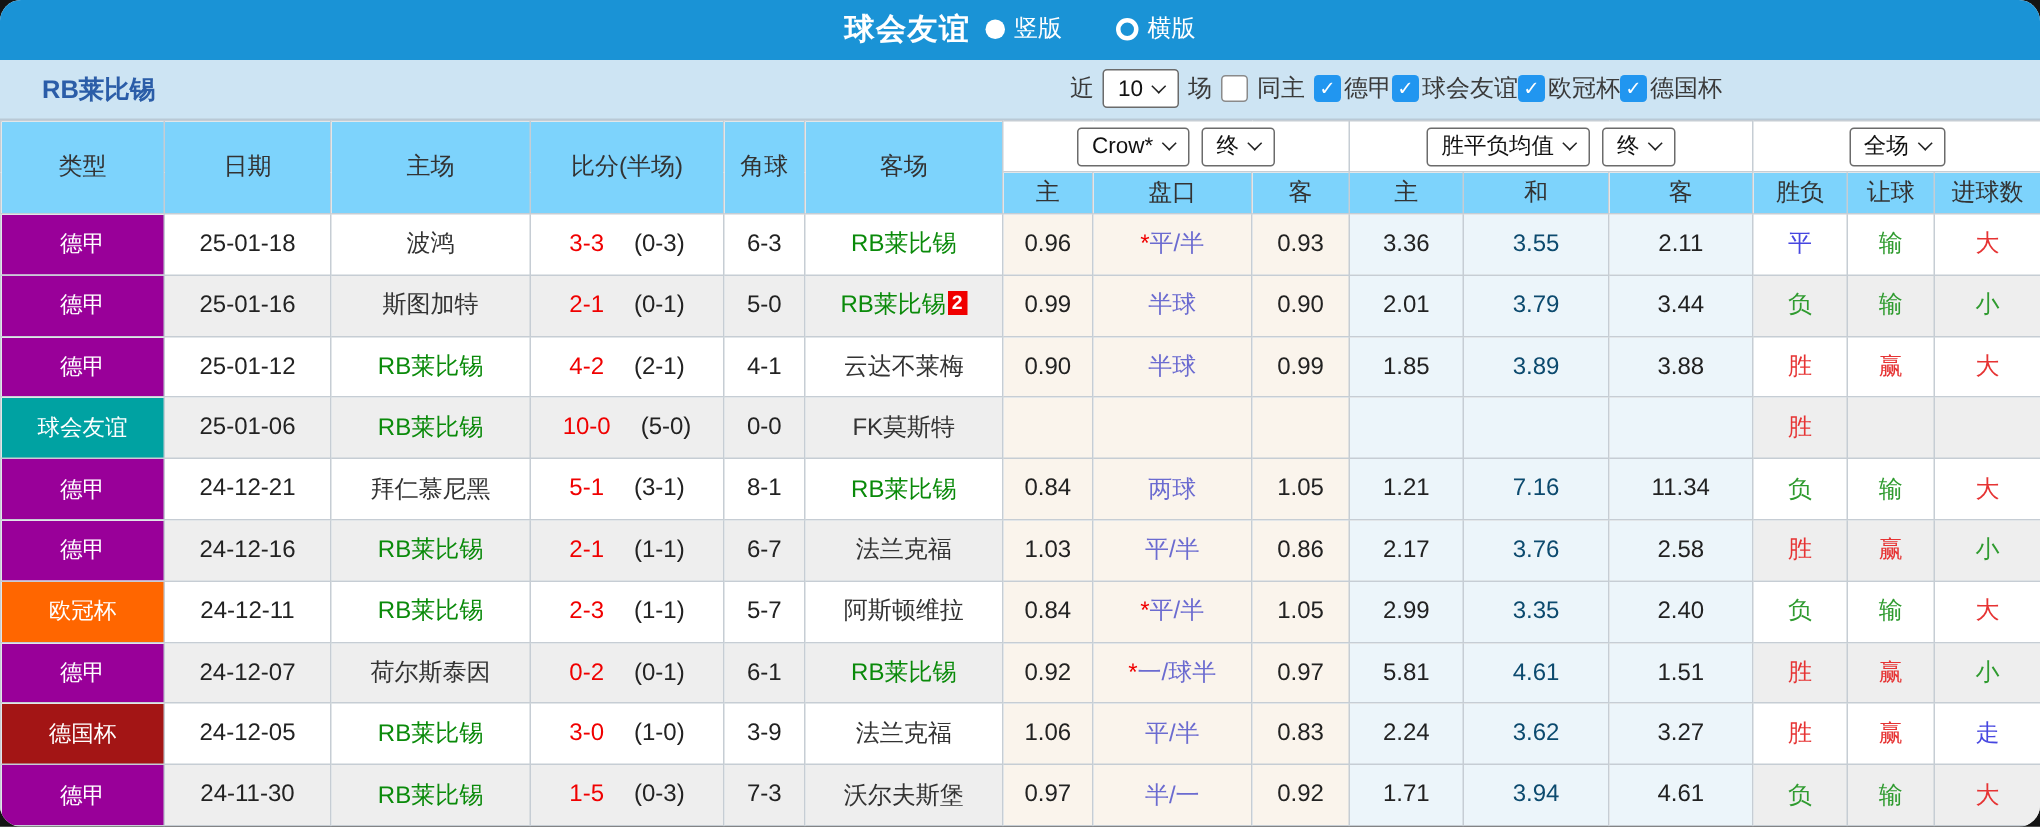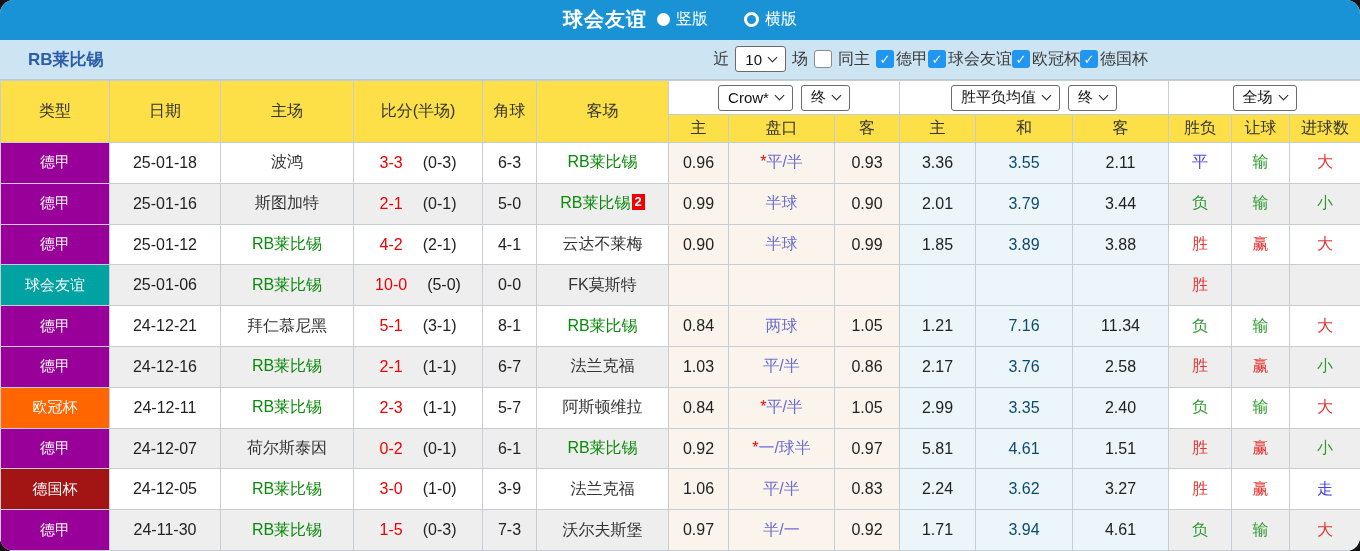--- a/index.html
+++ b/index.html
@@ -25,21 +25,21 @@
   .cb.unchecked { background:#fff; border:1px solid #8a8a8a; }
   .cb.checked { background:#2196f0; color:#fff; font-size:13px; font-weight:bold; }
   .league-item { display:flex; align-items:center; gap:2px; }
 
   
   table { border-collapse:collapse; table-layout:fixed; width:1360px; }
   col.c1{width:109px} col.c2{width:111px} col.c3{width:133px} col.c4{width:129px} col.c5{width:54px}
   col.c6{width:132px} col.c7{width:60px} col.c8{width:106px} col.c9{width:65px} col.c10{width:76px}
   col.c11{width:97px} col.c12{width:96px} col.c13{width:63px} col.c14{width:58px} col.c15{width:71px}
   th, td { text-align:center; vertical-align:middle; border:1px solid #c6cdd4; font-weight:normal; overflow:hidden; white-space:nowrap; }
-  thead th { background:#fde047; color:#333; font-size:16px; }
+  thead th { background:#7dd3fc; color:#333; font-size:16px; }
   tr.hrow1 th.gsel { background:#fff; height:34px; border-bottom:1px solid #c6cdd4; }
   tr.hrow2 th { height:28px; }
   .gsel-wrap { display:flex; align-items:center; justify-content:center; gap:8px; }
   tbody td { height:40.8px; font-size:16px; color:#222; background:#fff; }
   tbody tr.alt td.plain { background:#eeeeee; }
   td.type-cell { color:#fff; font-size:15px; }
   td.ah  { background:#faf4ec !important; }
   td.odds{ background:#ecf5fa !important; }
   .t-green { color:#0a8a0a; }
   .t-dark  { color:#333; }

